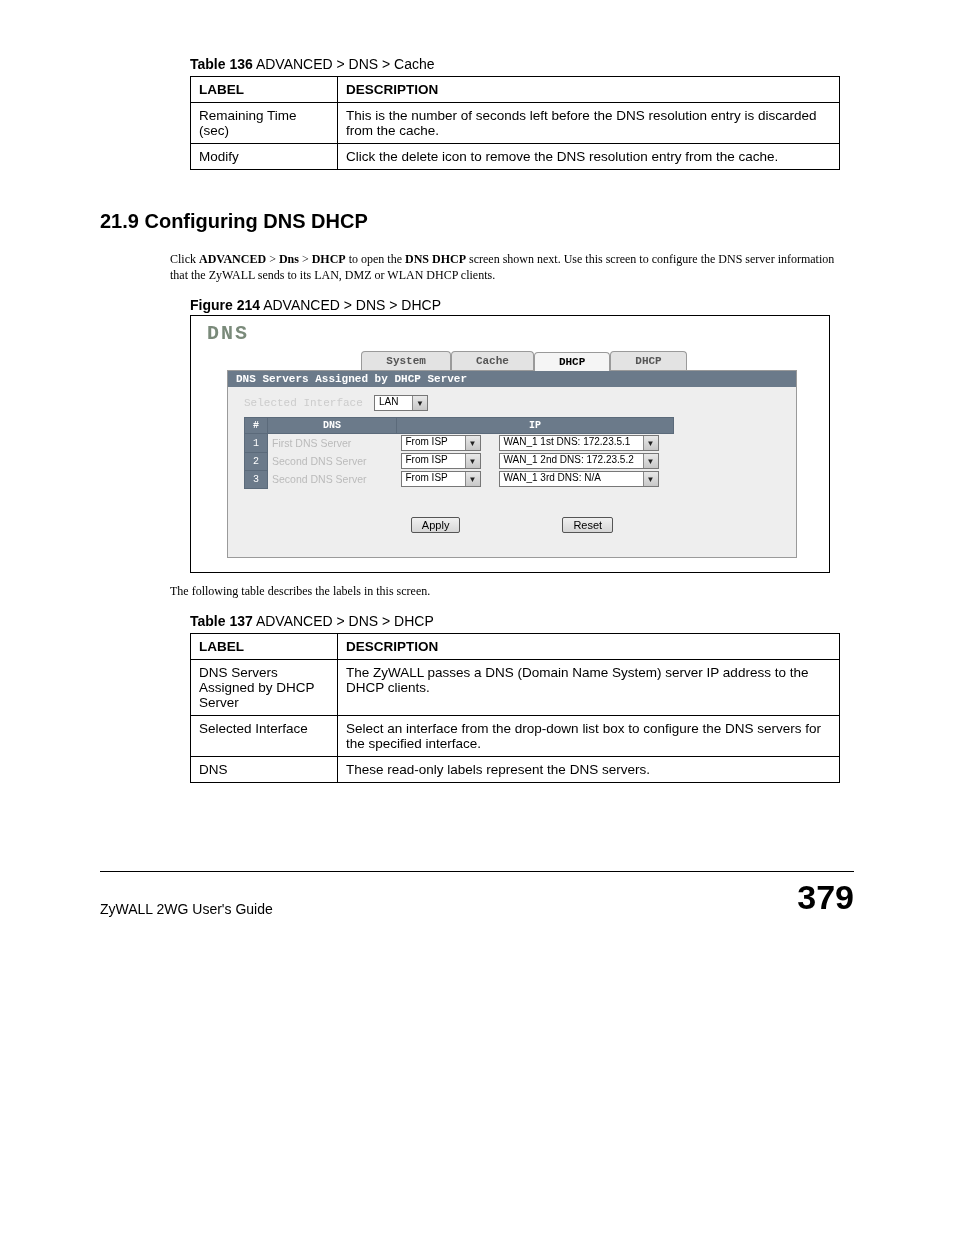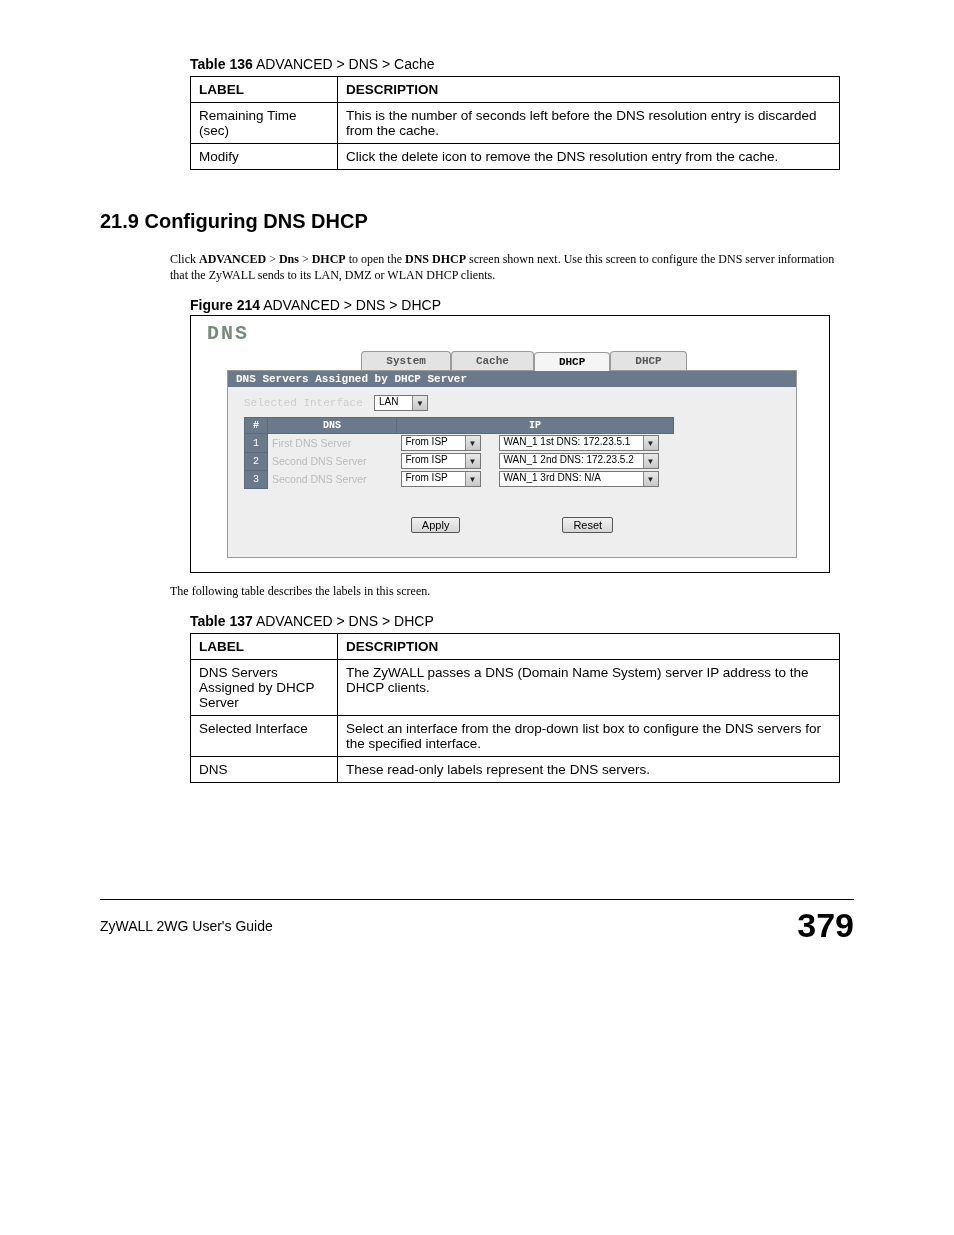--- a/index.html
+++ b/index.html
@@ -184,23 +184,23 @@
   .win-btn {
     font-size: 11px;
     padding: 1px 10px;
     border: 1px solid #555;
     background: linear-gradient(#f0f0f0,#d6d6d6);
     border-radius: 2px;
   }
   .footer {
     display: flex;
     justify-content: space-between;
-    align-items: center;
+    align-items: flex-end;
     border-top: 1.5px solid #000;
-    margin-top: 116px;
+    margin-top: 88px;
     padding-top: 6px;
   }
   .footer-left { font-size: 14px; }
   .footer-right { font-size: 34px; font-weight: bold; }
 </style>
 </head>
 <body>
 
 <div class="page">
 

